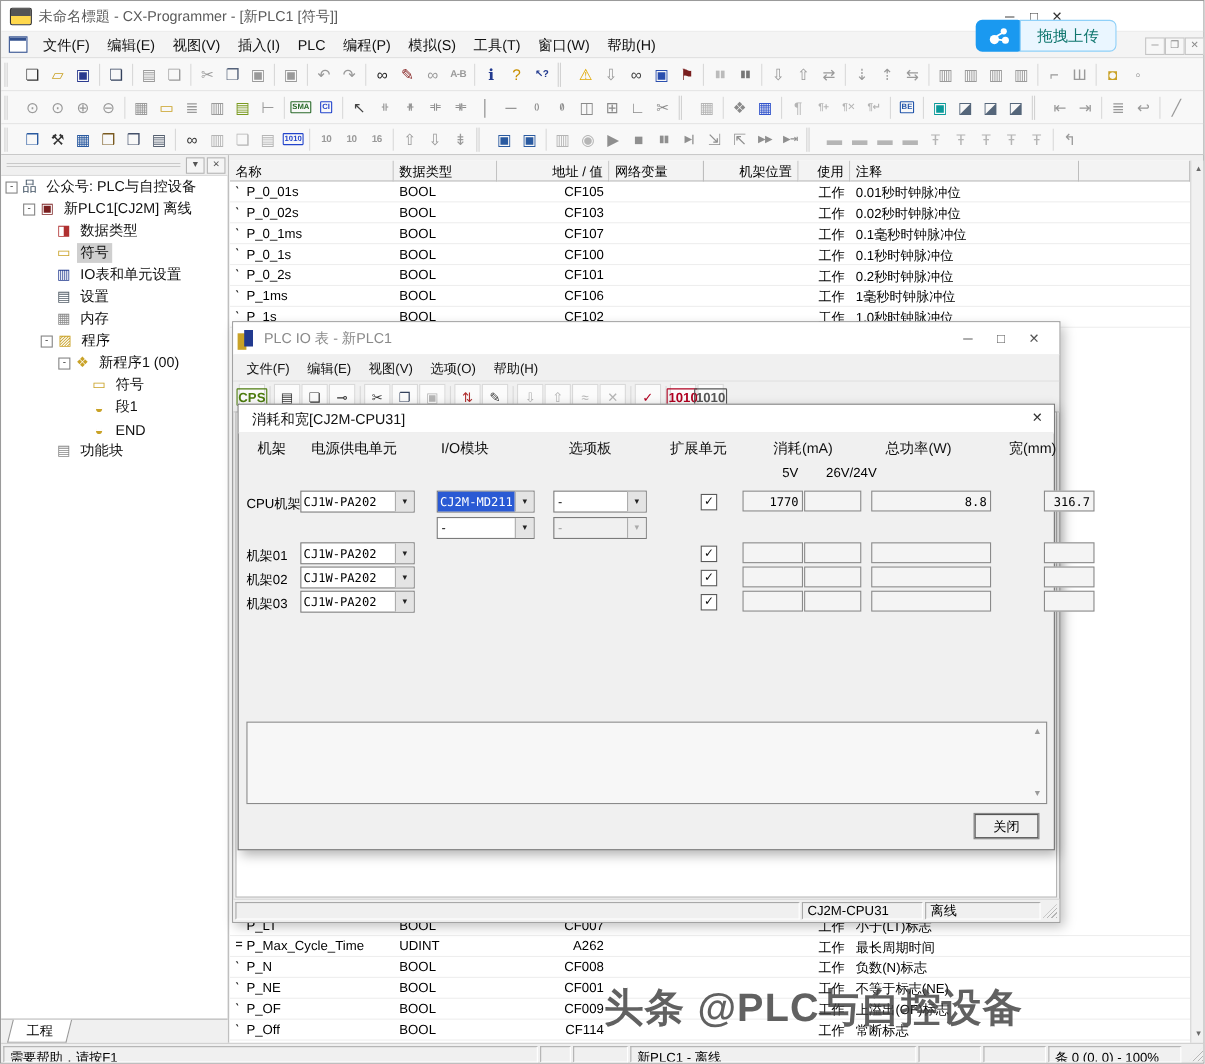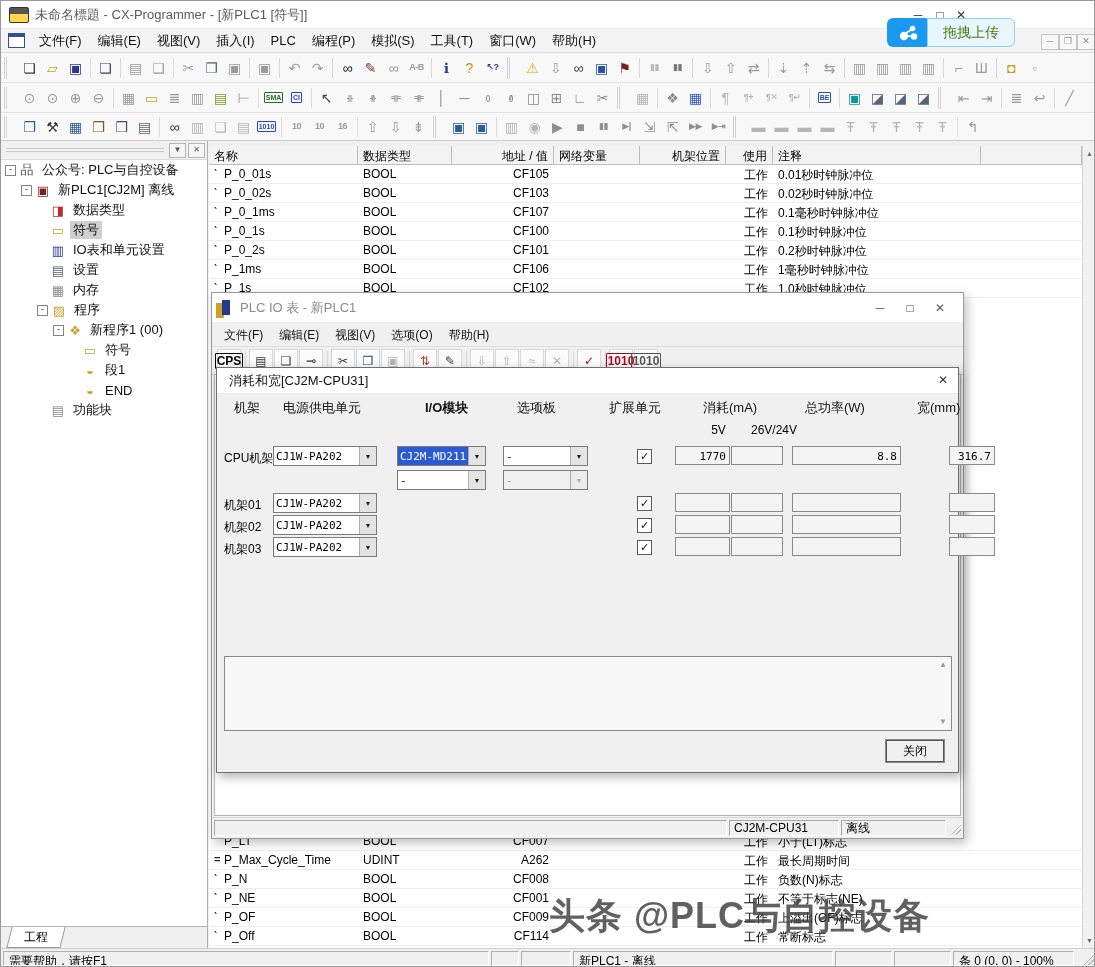--- a/index.html
+++ b/index.html
@@ -9,21 +9,21 @@
   .app-ico{width:18px;height:14px;margin:0 6px 0 8px;background:linear-gradient(#555 0 45%,#ffd84d 45% 100%);border:1px solid #333;border-radius:2px;}
   #main-title{font-size:13px;color:#5a5a5a;white-space:nowrap;}
   .win-ctl{position:absolute;top:4px;width:22px;height:20px;text-align:center;line-height:20px;font-size:12px;color:#333;}
   #menu-bar{position:absolute;left:0;top:28px;width:100%;height:24px;background:#f4f4f4;display:flex;align-items:center;border-bottom:1px solid #ddd;box-sizing:border-box;}
   .doc-ico{width:15px;height:13px;margin:0 6px 0 7px;background:#fff;border:1px solid #33518f;box-shadow:inset 0 3px 0 #33518f;}
   .menu-item{font-size:13px;color:#111;padding:0 8px;height:22px;line-height:22px;white-space:nowrap;}
   .child-ctl{position:absolute;top:33px;width:16px;height:14px;border:1px solid #c5c5c5;background:#f7f7f7;color:#8a8a8a;font-size:9px;line-height:13px;text-align:center;}
   
   #pill{position:absolute;left:886px;top:17px;height:29px;display:flex;z-index:60;}
   #pill .pico{width:44px;background:#1a99f0;border-radius:6px;display:flex;align-items:center;justify-content:center;}
-  #pill .plab{display:flex;align-items:center;padding:0 15px;margin-left:-4px;background:#eaf6ff;border:1px solid #8fd0f8;border-radius:0 6px 6px 0;color:#4d7c0f;font-size:14px;}
+  #pill .plab{display:flex;align-items:center;padding:0 15px;margin-left:-4px;background:#eaf6ff;border:1px solid #8fd0f8;border-radius:0 6px 6px 0;color:#0f766e;font-size:14px;}
   
   .tbar{position:absolute;left:0;width:100%;background:#f8f8f8;display:flex;align-items:center;border-bottom:1px solid #e2e2e2;box-sizing:border-box;}
   #tb1{top:52px;height:30px;} #tb2{top:82px;height:30px;} #tb3{top:112px;height:28px;border-bottom:1px solid #c9c9c9;}
   .tbi{width:23px;height:24px;display:flex;align-items:center;justify-content:center;flex:0 0 auto;}
   .tbi span{font-size:14px;line-height:1;white-space:nowrap;}
   .tbi .g-box{font-size:7px;font-weight:700;border:1px solid currentColor;padding:1px 1px;border-radius:1px;}
   .tbi .g-txt{font-size:9px;font-weight:700;letter-spacing:-0.5px;}
   .tbi .g-lad{font-size:7px;font-weight:700;letter-spacing:-1px;}
   .tb-sep{width:1px;height:20px;background:#d9d9d9;margin:0 3px;flex:0 0 auto;}
   .tb-gap{width:6px;height:22px;border-left:3px double #d2d2d2;margin:0 5px 0 3px;flex:0 0 auto;}
@@ -833,21 +833,21 @@
     </div>
     <div class="io-menu" id="io-menu">
         <span class="menu-item">文件(F)</span>
         <span class="menu-item">编辑(E)</span>
         <span class="menu-item">视图(V)</span>
         <span class="menu-item">选项(O)</span>
         <span class="menu-item">帮助(H)</span>
       </div>
     <div class="io-toolbar" id="io-toolbar">
         <div class="tbi">
-          <span class="g-box" style="color: #000000;">CPS</span>
+          <span class="g-box" style="color: #4d7c0f;">CPS</span>
         </div>
         <div class="tb-sep"></div>
         <div class="tbi">
           <span style="color: rgb(51, 51, 51);">▤</span>
         </div>
         <div class="tbi">
           <span style="color: rgb(51, 51, 51);">❏</span>
         </div>
         <div class="tbi">
           <span style="color: rgb(51, 51, 51);">⊸</span>
@@ -904,21 +904,21 @@
   </div>
 
   <div id="dlg">
     <div class="dlg-title">
       <span>消耗和宽[CJ2M-CPU31]</span>
     </div>
     <div class="dlg-x">✕</div>
     <div class="dlg-head">
       <span style="left:17px;">机架</span>
       <span style="left:66px;">电源供电单元</span>
-      <span style="left:208px;font-weight:bold;">I/O模块</span>
+      <span style="left:184px;">I/O模块</span>
       <span style="left:300px;">选项板</span>
       <span style="left:392px;">扩展单元</span>
       <span style="left:486px;">消耗(mA)</span>
       <span style="left:588px;">总功率(W)</span>
       <span style="left:700px;">宽(mm)</span>
     </div>
     <div class="dlg-sub">
       <span style="left:458px;width:55px;">5V</span>
       <span style="left:510px;width:62px;">26V/24V</span>
     </div>

